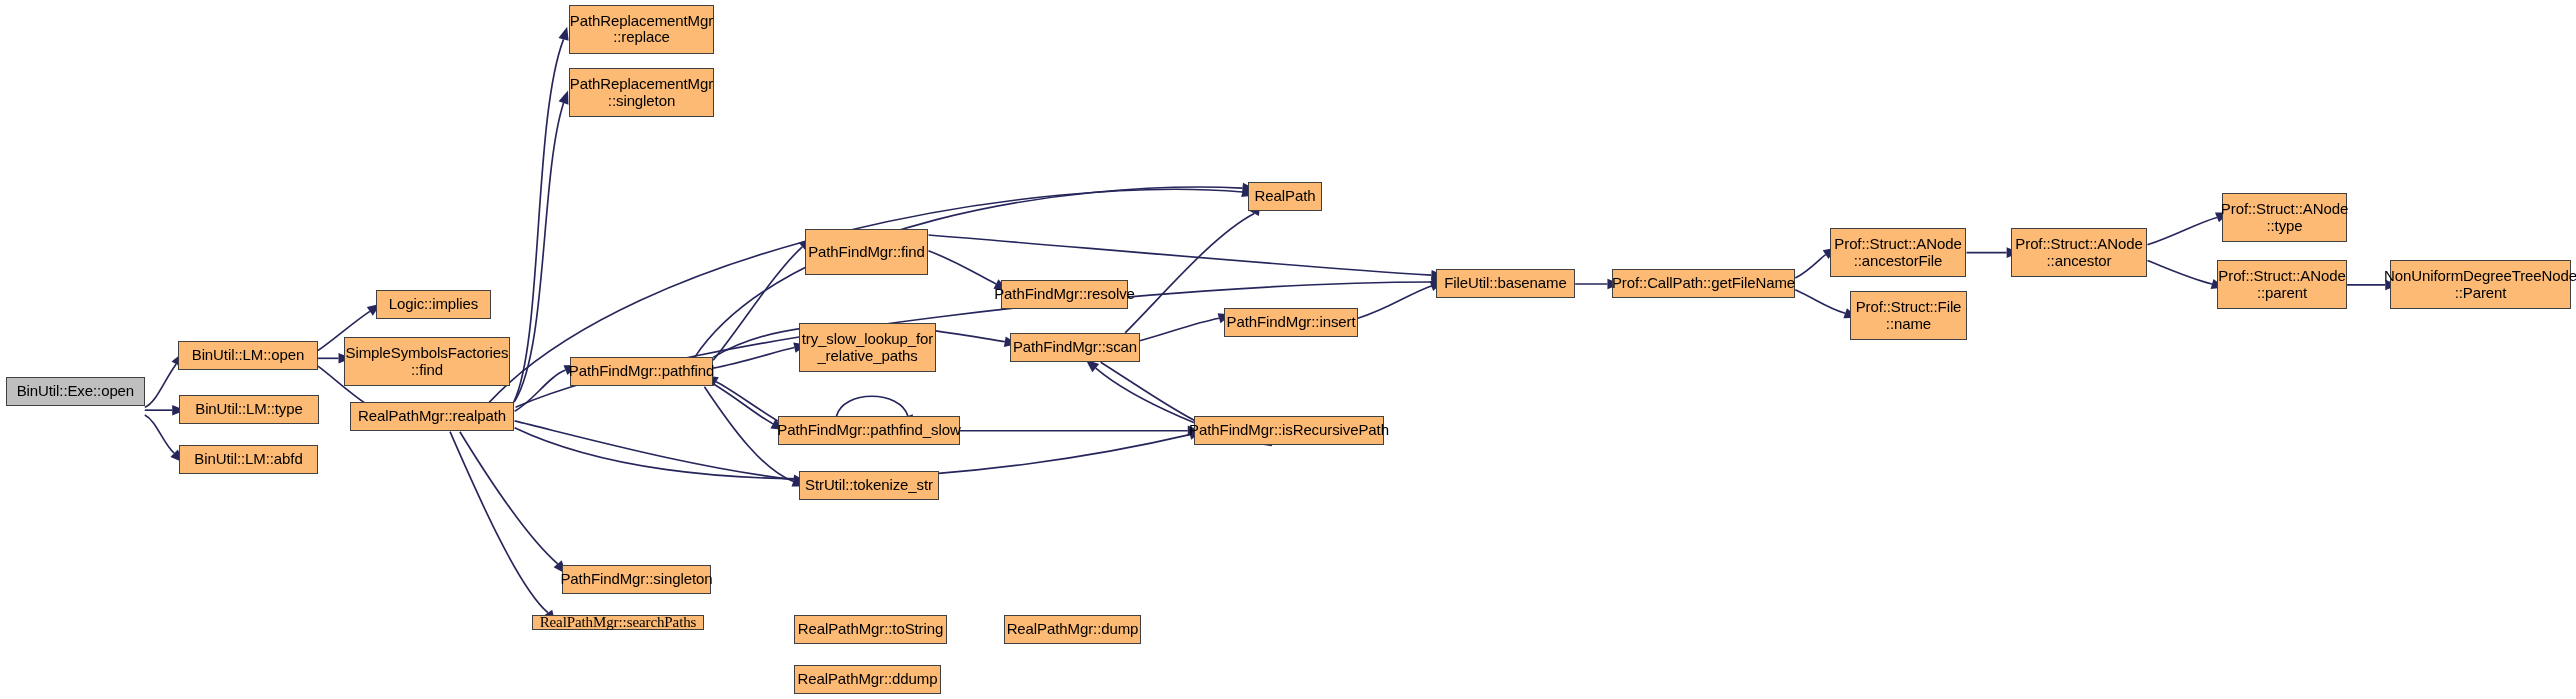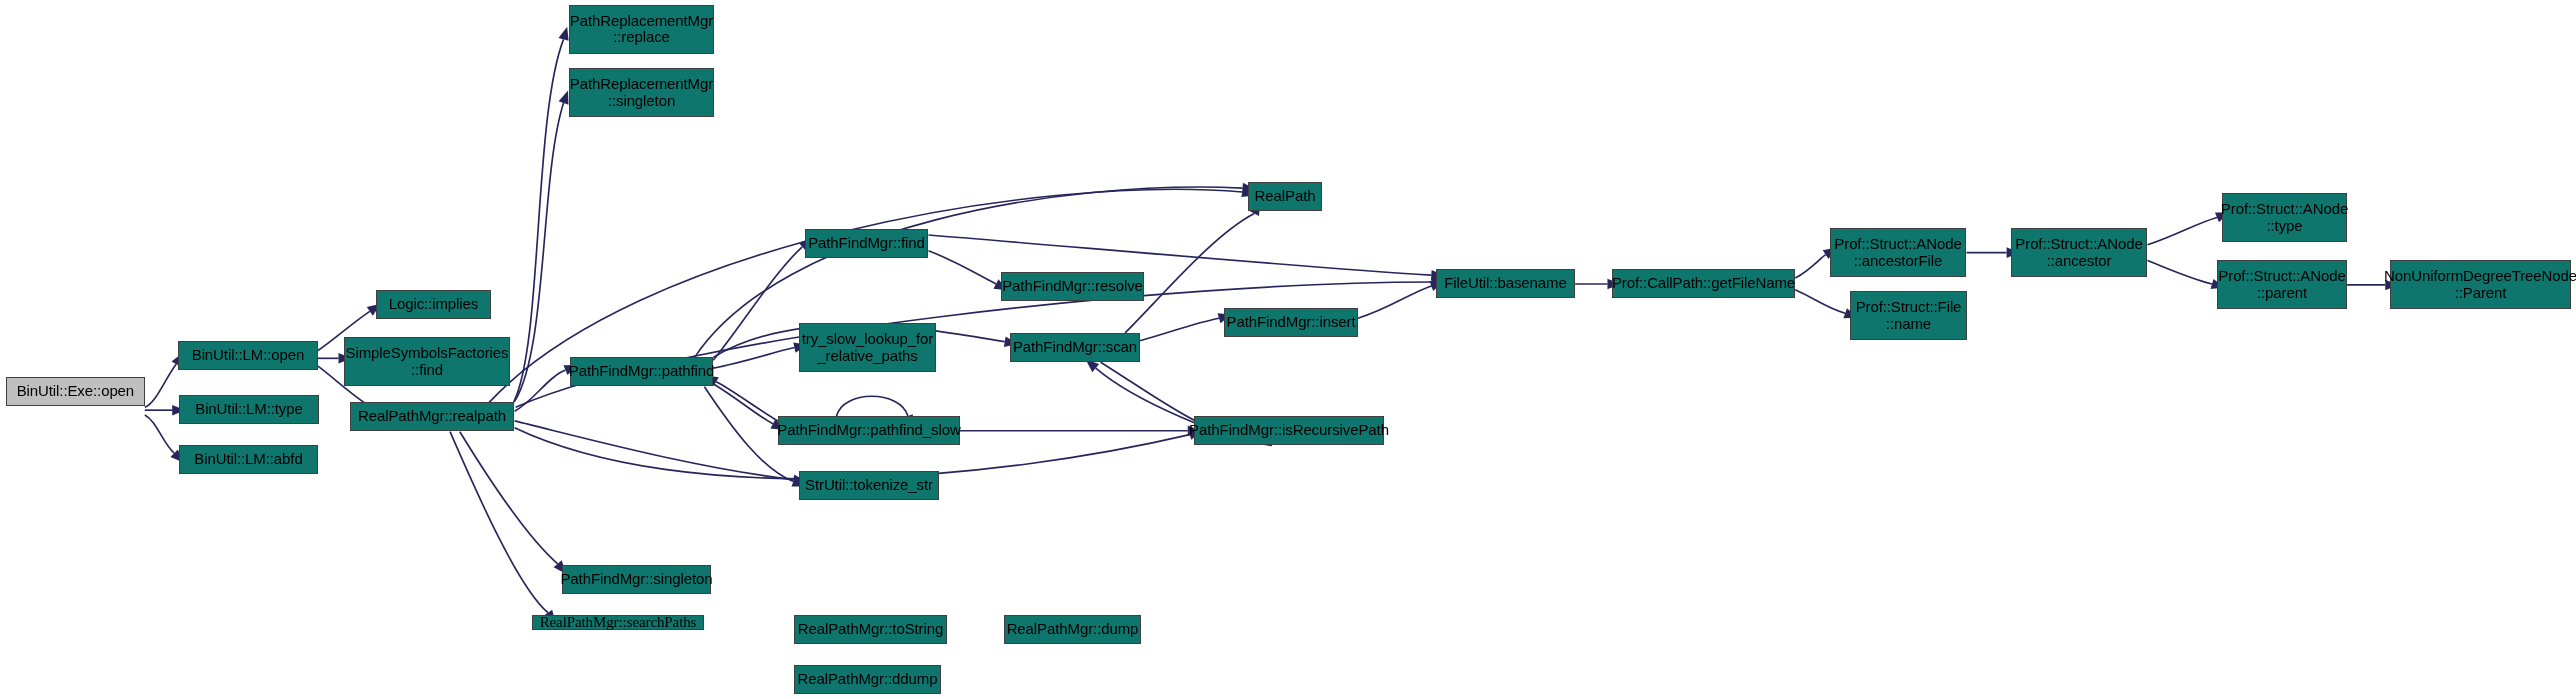--- a/index.html
+++ b/index.html
@@ -1,19 +1,19 @@
 <!DOCTYPE html>
 <html><head>
 <meta charset="utf-8">
 <style>
   html,body{margin:0;padding:0;background:#ffffff;}
   body{font-family:"Liberation Sans",sans-serif;}
   #canvas{position:relative;width:2576px;height:700px;background:#fff;overflow:hidden;}
   svg#edges{position:absolute;left:0;top:0;width:2576px;height:700px;}
-  .node{position:absolute;box-sizing:border-box;border:1.4px solid #404040;background:#0f766e;
+  .node{position:absolute;box-sizing:border-box;border:1.4px solid #404040;background:#fdba74;
         display:flex;align-items:center;justify-content:center;text-align:center;
         font-family:"Liberation Sans",sans-serif;font-size:15px;color:#000;line-height:1.12;
         letter-spacing:-0.1px;white-space:pre-line;}
   .node.hl{background:#bfbfbf;border-color:#404040;}
   .edge{fill:none;stroke:#26265c;stroke-width:1.7px;}
   .ahead{fill:#26265c;stroke:none;}
 </style>
 </head>
 <body>
 
@@ -179,32 +179,32 @@
       <div class="node" style="left: 179px; top: 445px; width: 139px; height: 29px;">BinUtil::LM::abfd</div>
       <div class="node" style="left: 376px; top: 290px; width: 115px; height: 29px;">Logic::implies</div>
       <div class="node" style="left: 344px; top: 337px; width: 166px; height: 49px;">SimpleSymbolsFactories
 ::find</div>
       <div class="node" style="left: 350px; top: 402px; width: 164px; height: 29px;">RealPathMgr::realpath</div>
       <div class="node" style="left: 569px; top: 4.9px; width: 145px; height: 49px;">PathReplacementMgr
 ::replace</div>
       <div class="node" style="left: 569px; top: 68px; width: 145px; height: 49px;">PathReplacementMgr
 ::singleton</div>
       <div class="node" style="left: 570px; top: 357px; width: 143px; height: 29px;">PathFindMgr::pathfind</div>
-      <div class="node" style="left: 805px; top: 229px; width: 123px; height: 29px;">PathFindMgr::find</div>
+      <div class="node" style="left: 805px; top: 229px; width: 123px; height: 46px;">PathFindMgr::find</div>
       <div class="node" style="left: 799px; top: 323px; width: 137px; height: 49px;">try_slow_lookup_for
 _relative_paths</div>
       <div class="node" style="left: 778px; top: 416px; width: 182px; height: 29px;">PathFindMgr::pathfind_slow</div>
       <div class="node" style="left: 799px; top: 471px; width: 140px; height: 29px;">StrUtil::tokenize_str</div>
       <div class="node" style="left: 562px; top: 565px; width: 149px; height: 29px;">PathFindMgr::singleton</div>
       <div class="node" style="left: 532px; top: 615px; width: 172px; height: 15px; font-family: Liberation Serif, serif;">RealPathMgr::searchPaths</div>
       <div class="node" style="left: 794px; top: 615px; width: 153px; height: 29px;">RealPathMgr::toString</div>
       <div class="node" style="left: 794px; top: 665px; width: 147px; height: 29px;">RealPathMgr::ddump</div>
       <div class="node" style="left: 1004px; top: 615px; width: 137px; height: 29px;">RealPathMgr::dump</div>
       <div class="node" style="left: 1248px; top: 182px; width: 74px; height: 29px;">RealPath</div>
-      <div class="node" style="left: 1001px; top: 272px; width: 143px; height: 29px;">PathFindMgr::resolve</div>
+      <div class="node" style="left: 1001px; top: 280px; width: 127px; height: 29px;">PathFindMgr::resolve</div>
       <div class="node" style="left: 1010px; top: 333px; width: 130px; height: 29px;">PathFindMgr::scan</div>
       <div class="node" style="left: 1224px; top: 308px; width: 134px; height: 29px;">PathFindMgr::insert</div>
       <div class="node" style="left: 1194px; top: 416px; width: 190px; height: 29px;">PathFindMgr::isRecursivePath</div>
       <div class="node" style="left: 1436px; top: 269px; width: 139px; height: 29px;">FileUtil::basename</div>
       <div class="node" style="left: 1612px; top: 269px; width: 183px; height: 29px;">Prof::CallPath::getFileName</div>
       <div class="node" style="left: 1830px; top: 228px; width: 136px; height: 49px;">Prof::Struct::ANode
 ::ancestorFile</div>
       <div class="node" style="left: 1850px; top: 291px; width: 117px; height: 49px;">Prof::Struct::File
 ::name</div>
       <div class="node" style="left: 2011px; top: 228px; width: 136px; height: 49px;">Prof::Struct::ANode

